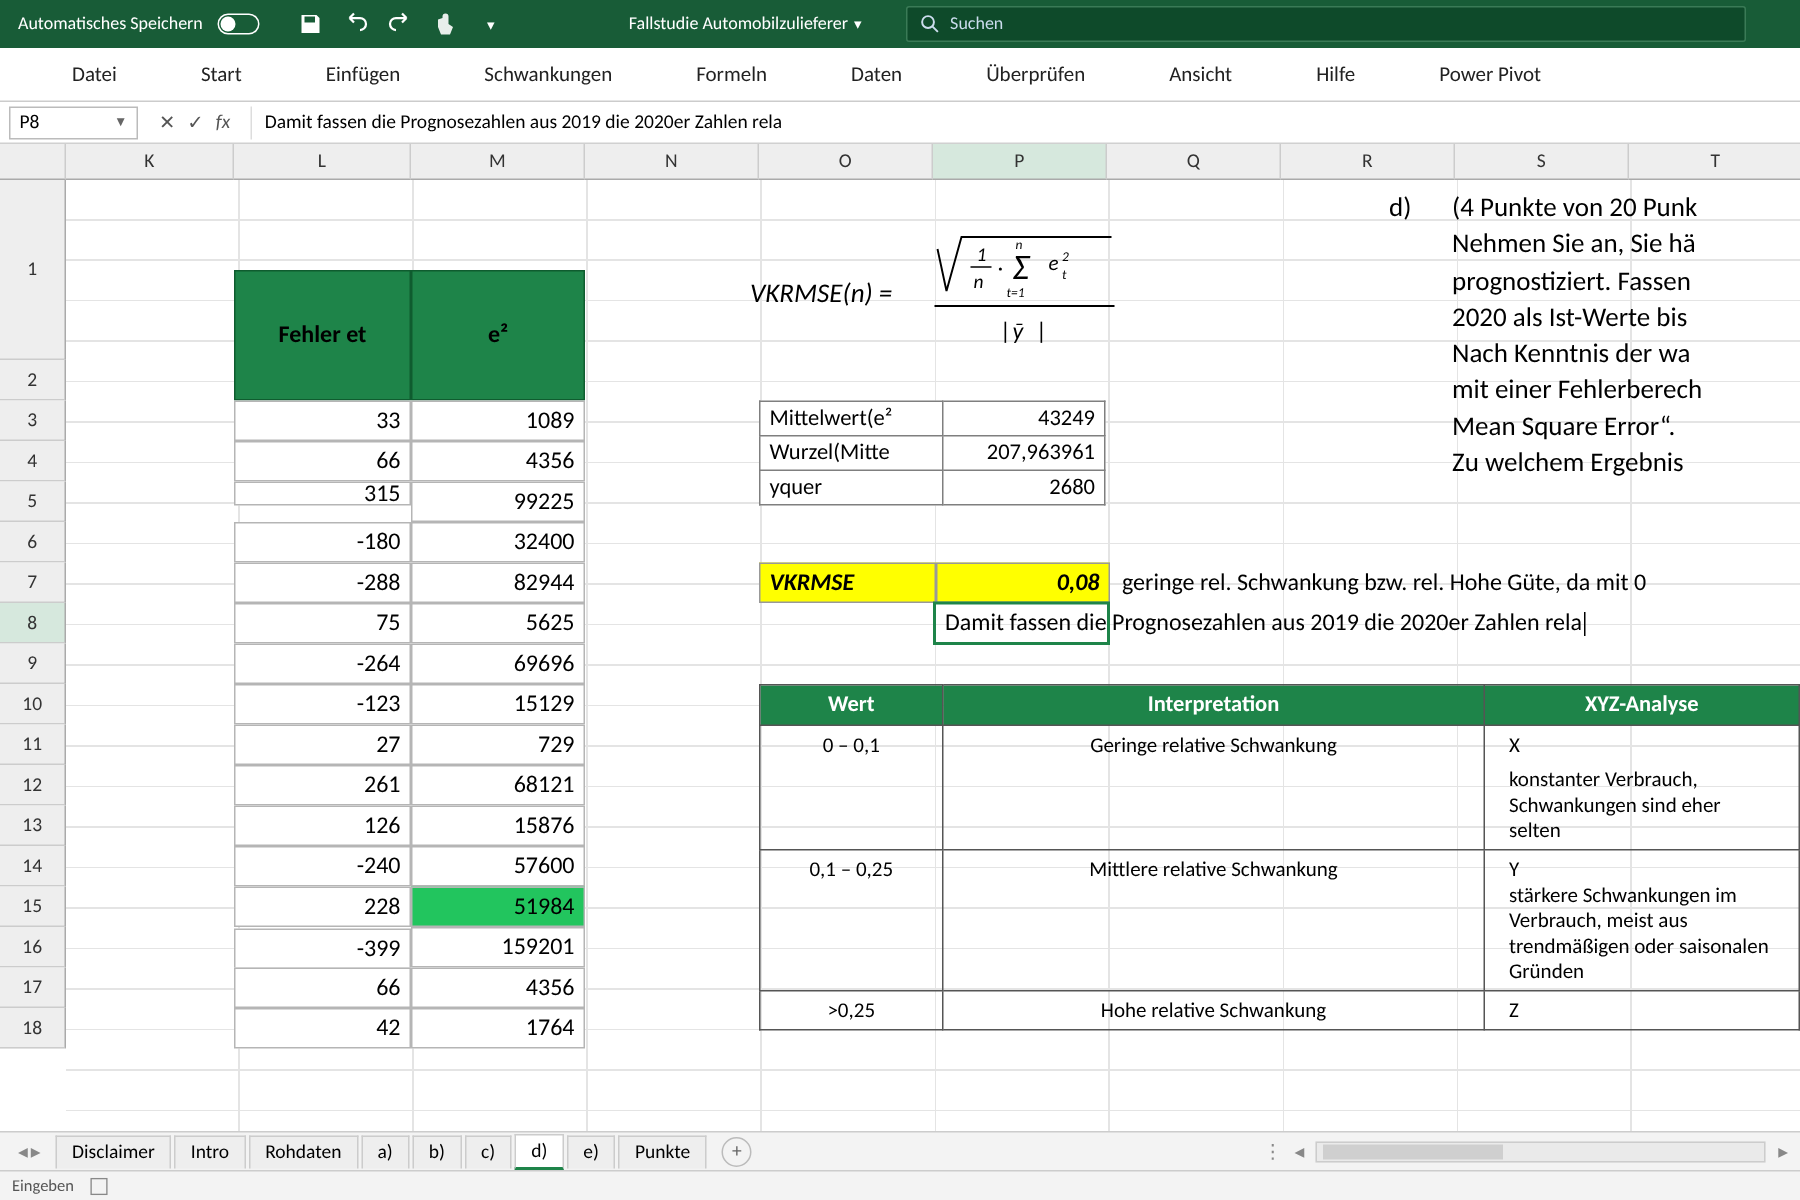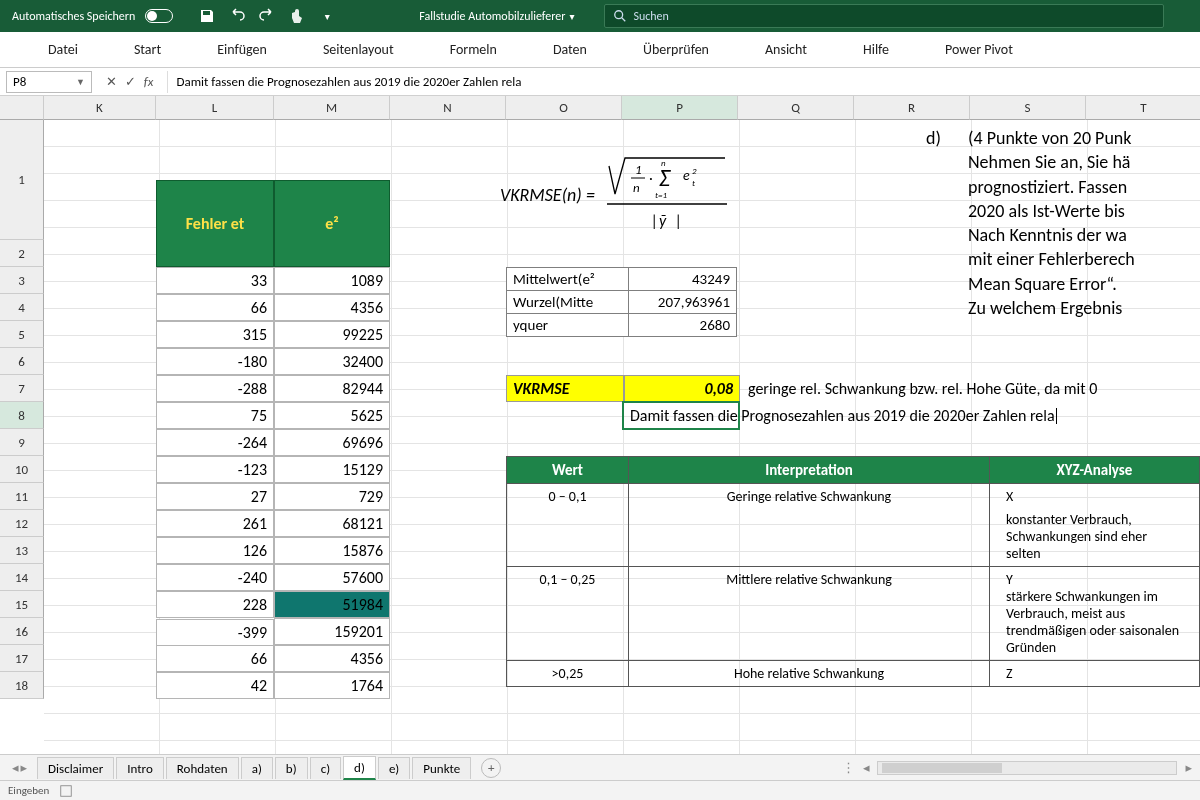--- a/index.html
+++ b/index.html
@@ -44,21 +44,21 @@
  repeating-linear-gradient(to bottom, transparent 0, transparent 26px, #e4e4e4 26px, #e4e4e4 27px);
  background-color:#fff;
 }
 .cells { position:absolute; left:44px; top:24px; width:1156px; height:640px; }
 .cell { position:absolute; display:flex; align-items:center; font-size:16px; padding:0 6px; }
 .right { justify-content:flex-end; }
 .center { justify-content:center; }
 .bold { font-weight:700;font-style:italic; }
 
 
-.hdr { background:#1e8449; color:#fde047; font-weight:700; border:1px solid #0f5c2f; }
+.hdr { background:#1e8449; color:#000000; font-weight:700; border:1px solid #0f5c2f; }
 
 
 .tbl td,.tbl th { border:1px solid #7f7f7f; padding:2px 6px; font-size:15px; }
 table.tbl { border-collapse:collapse; background:#fff; }
 
 
 .interp th { background:#1e8449; color:#fff; font-weight:600; font-size:15px; text-align:center; padding:4px; border:1px solid #555; }
 .interp td { border:1px solid #555; font-size:14px; padding:4px 16px; vertical-align:top; }
 
 
@@ -128,21 +128,21 @@
         <line x1="10" y1="10" x2="14" y2="14" stroke="#cde" stroke-width="1.5"></line>
       </svg>
    <span>Suchen</span>
  </div>
 </div>
 
 <div class="ribbon">
   <span class="tab">Datei</span>
   <span class="tab">Start</span>
   <span class="tab">Einfügen</span>
-  <span class="tab">Seitenlayout</span>
+  <span class="tab">Schwankungen</span>
   <span class="tab">Formeln</span>
   <span class="tab">Daten</span>
   <span class="tab">Überprüfen</span>
   <span class="tab">Ansicht</span>
   <span class="tab">Hilfe</span>
   <span class="tab">Power Pivot</span>
 </div>
 
 <div class="fbar-row">
   <div class="namebox">
@@ -200,52 +200,52 @@
   <div class="cells">
 
     <div class="cell hdr center" style="left:112px;top:60px;width:118px;height:87px">Fehler et</div>
     <div class="cell hdr center" style="left:230px;top:60px;width:116px;height:87px">e²</div>
 
     <div id="data-table-mount">
         <div class="cell right" style="left: 112px; top: 147px; width: 118px; height: 27px; border: 1px solid rgb(181, 181, 181); background: rgb(255, 255, 255);">33</div>
         <div class="cell right" style="left: 230px; top: 147px; width: 116px; height: 27px; border: 1px solid rgb(181, 181, 181); background: rgb(255, 255, 255);">1089</div>
         <div class="cell right" style="left: 112px; top: 174px; width: 118px; height: 27px; border: 1px solid rgb(181, 181, 181); background: rgb(255, 255, 255);">66</div>
         <div class="cell right" style="left: 230px; top: 174px; width: 116px; height: 27px; border: 1px solid rgb(181, 181, 181); background: rgb(255, 255, 255);">4356</div>
-        <div class="cell right" style="left: 112px; top: 201px; width: 118px; height: 27px; border: 1px solid rgb(181, 181, 181); background: rgb(255, 255, 255);">315</div>
+        <div class="cell right" style="left: 112px; top: 201px; width: 118px; height: 16px; border: 1px solid rgb(181, 181, 181); background: rgb(255, 255, 255);">315</div>
         <div class="cell right" style="left: 230px; top: 201px; width: 116px; height: 27px; border: 1px solid rgb(181, 181, 181); background: rgb(255, 255, 255);">99225</div>
         <div class="cell right" style="left: 112px; top: 228px; width: 118px; height: 27px; border: 1px solid rgb(181, 181, 181); background: rgb(255, 255, 255);">-180</div>
         <div class="cell right" style="left: 230px; top: 228px; width: 116px; height: 27px; border: 1px solid rgb(181, 181, 181); background: rgb(255, 255, 255);">32400</div>
         <div class="cell right" style="left: 112px; top: 255px; width: 118px; height: 27px; border: 1px solid rgb(181, 181, 181); background: rgb(255, 255, 255);">-288</div>
         <div class="cell right" style="left: 230px; top: 255px; width: 116px; height: 27px; border: 1px solid rgb(181, 181, 181); background: rgb(255, 255, 255);">82944</div>
         <div class="cell right" style="left: 112px; top: 282px; width: 118px; height: 27px; border: 1px solid rgb(181, 181, 181); background: rgb(255, 255, 255);">75</div>
         <div class="cell right" style="left: 230px; top: 282px; width: 116px; height: 27px; border: 1px solid rgb(181, 181, 181); background: rgb(255, 255, 255);">5625</div>
         <div class="cell right" style="left: 112px; top: 309px; width: 118px; height: 27px; border: 1px solid rgb(181, 181, 181); background: rgb(255, 255, 255);">-264</div>
         <div class="cell right" style="left: 230px; top: 309px; width: 116px; height: 27px; border: 1px solid rgb(181, 181, 181); background: rgb(255, 255, 255);">69696</div>
         <div class="cell right" style="left: 112px; top: 336px; width: 118px; height: 27px; border: 1px solid rgb(181, 181, 181); background: rgb(255, 255, 255);">-123</div>
         <div class="cell right" style="left: 230px; top: 336px; width: 116px; height: 27px; border: 1px solid rgb(181, 181, 181); background: rgb(255, 255, 255);">15129</div>
         <div class="cell right" style="left: 112px; top: 363px; width: 118px; height: 27px; border: 1px solid rgb(181, 181, 181); background: rgb(255, 255, 255);">27</div>
         <div class="cell right" style="left: 230px; top: 363px; width: 116px; height: 27px; border: 1px solid rgb(181, 181, 181); background: rgb(255, 255, 255);">729</div>
         <div class="cell right" style="left: 112px; top: 390px; width: 118px; height: 27px; border: 1px solid rgb(181, 181, 181); background: rgb(255, 255, 255);">261</div>
         <div class="cell right" style="left: 230px; top: 390px; width: 116px; height: 27px; border: 1px solid rgb(181, 181, 181); background: rgb(255, 255, 255);">68121</div>
         <div class="cell right" style="left: 112px; top: 417px; width: 118px; height: 27px; border: 1px solid rgb(181, 181, 181); background: rgb(255, 255, 255);">126</div>
         <div class="cell right" style="left: 230px; top: 417px; width: 116px; height: 27px; border: 1px solid rgb(181, 181, 181); background: rgb(255, 255, 255);">15876</div>
         <div class="cell right" style="left: 112px; top: 444px; width: 118px; height: 27px; border: 1px solid rgb(181, 181, 181); background: rgb(255, 255, 255);">-240</div>
         <div class="cell right" style="left: 230px; top: 444px; width: 116px; height: 27px; border: 1px solid rgb(181, 181, 181); background: rgb(255, 255, 255);">57600</div>
         <div class="cell right" style="left: 112px; top: 471px; width: 118px; height: 27px; border: 1px solid rgb(181, 181, 181); background: rgb(255, 255, 255);">228</div>
-        <div class="cell right" style="left: 230px; top: 471px; width: 116px; height: 27px; border: 1px solid rgb(181, 181, 181); background: #0f766e;">51984</div>
+        <div class="cell right" style="left: 230px; top: 471px; width: 116px; height: 27px; border: 1px solid rgb(181, 181, 181); background: #22c55e;">51984</div>
         <div class="cell right" style="left: 112px; top: 499px; width: 118px; height: 27px; border: 1px solid rgb(181, 181, 181); background: rgb(255, 255, 255);">-399</div>
         <div class="cell right" style="left: 230px; top: 498px; width: 116px; height: 27px; border: 1px solid rgb(181, 181, 181); background: rgb(255, 255, 255);">159201</div>
         <div class="cell right" style="left: 112px; top: 525px; width: 118px; height: 27px; border: 1px solid rgb(181, 181, 181); background: rgb(255, 255, 255);">66</div>
         <div class="cell right" style="left: 230px; top: 525px; width: 116px; height: 27px; border: 1px solid rgb(181, 181, 181); background: rgb(255, 255, 255);">4356</div>
         <div class="cell right" style="left: 112px; top: 552px; width: 118px; height: 27px; border: 1px solid rgb(181, 181, 181); background: rgb(255, 255, 255);">42</div>
         <div class="cell right" style="left: 230px; top: 552px; width: 116px; height: 27px; border: 1px solid rgb(181, 181, 181); background: rgb(255, 255, 255);">1764</div>
       </div>
 
     <div class="cell" style="left:450px;top:30px;width:280px;height:90px;font-style:italic;font-size:18px">
-      <span style="margin-right:2px">VKRMSE(n) =</span>
+      <span style="margin-right:18px">VKRMSE(n) =</span>
       <svg width="140" height="78" viewBox="0 0 140 78">
 
         <line x1="10" y1="48" x2="130" y2="48" stroke="#000" stroke-width="1.3"></line>
 
         <path d="M12 10 l6 28 L28 2 h100" fill="none" stroke="#000" stroke-width="1.3"></path>
 
         <text x="38" y="18" font-size="13" font-style="italic">1</text>
         <line x1="34" y1="22" x2="48" y2="22" stroke="#000"></line>
         <text x="36" y="36" font-size="13" font-style="italic">n</text>
         <text x="52" y="27" font-size="14">·</text>

